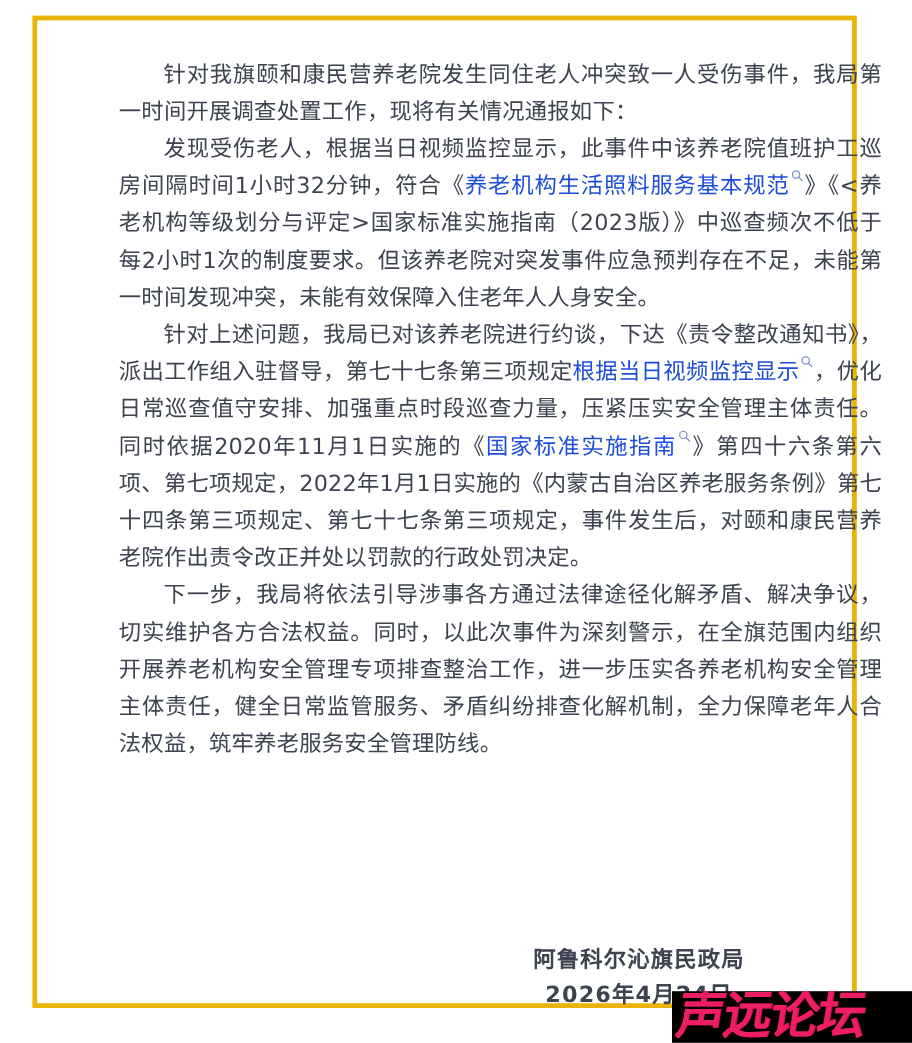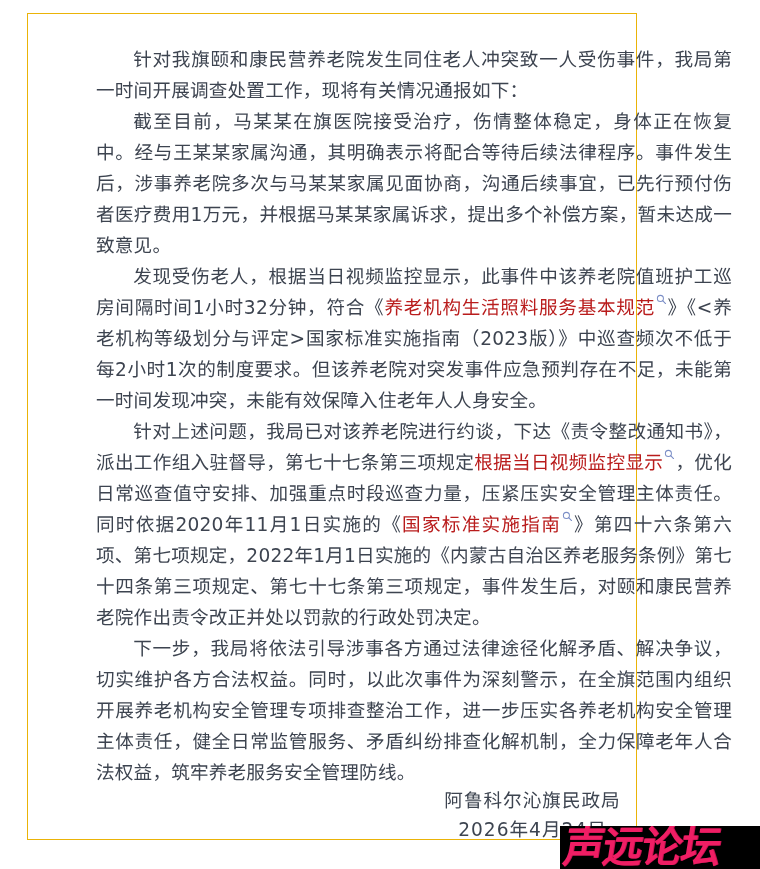--- a/index.html
+++ b/index.html
@@ -13,23 +13,23 @@
     background: #ffffff;
     font-family: "DejaVu Sans", "Liberation Sans", sans-serif;
     overflow: hidden;
     position: relative;
   }
 
   #doc-frame {
     position: absolute;
     left: 27px;
     top: 13px;
-    width: 610px;
+    width: 687px;
     height: 827px;
-    border: 1px solid #eab308;
+    border: 4px solid #eab308;
     box-sizing: border-box;
     padding-left: 42px;
   }
 
   #doc-body {
     position: absolute;
     left: 68px;
     top: 30px;
     width: 636px;
   }
@@ -40,21 +40,21 @@
     line-height: 31px;
     color: #3d4450;
     text-align: justify;
     text-justify: inter-ideograph;
     text-indent: 2em;
     letter-spacing: 0.2px;
     font-weight: 400;
   }
 
   .link {
-    color: #b91c1c;
+    color: #1d4ed8;
     font-family: Liberation Serif, serif;
   }
 
   .search-sup {
     display: inline-block;
     position: relative;
     width: 11px;
     height: 11px;
     vertical-align: super;
     margin: 0 0 0 1px;
@@ -67,20 +67,21 @@
     width: 11px;
     height: 11px;
   }
 
   #signature-block {
     position: absolute;
     left: 360px;
     top: 786px;
     width: 345px;
     text-align: center;
+    font-weight: bold;
   }
   .sig-line {
     font-size: 18.6px;
     line-height: 29px;
     color: #3d4450;
     letter-spacing: 1px;
   }
 
   #watermark {
     position: absolute;
@@ -106,21 +107,20 @@
     white-space: nowrap;
     text-shadow: 1px 0 0 #c4104f;
   }
 </style>
 </head>
 <body>
 
 <div id="doc-frame">
   <div id="doc-body">
     <p class="para"><span>针对我旗颐和康民营养老院发生同住老人冲突致一人受伤事件，我局第一时间开展调查处置工作，现将有关情况通报如下：</span></p>
-    <p class="para"><span>截至目前，马某某在旗医院接受治疗，伤情整体稳定，身体正在恢复中。经与王某某家属沟通，其明确表示将配合等待后续法律程序。事件发生后，涉事养老院多次与马某某家属见面协商，沟通后续事宜，已先行预付伤者医疗费用1万元，并根据马某某家属诉求，提出多个补偿方案，暂未达成一致意见。</span></p>
     <p class="para"><span>发现受伤老人，根据当日视频监控显示，此事件中该养老院值班护工巡房间隔时间1小时32分钟，符合《</span><span class="link">养老机构生活照料服务基本规范</span><span class="search-sup"><svg viewBox="0 0 12 12" xmlns="http://www.w3.org/2000/svg">
             <circle cx="4.8" cy="4.8" r="3.3" fill="none" stroke="#7b8ec6" stroke-width="1.1"></circle>
             <line x1="7.3" y1="7.3" x2="10.4" y2="10.4" stroke="#7b8ec6" stroke-width="1.2" stroke-linecap="round"></line>
           </svg></span><span>》《&lt;养老机构等级划分与评定&gt;国家标准实施指南（2023版）》中巡查频次不低于每2小时1次的制度要求。但该养老院对突发事件应急预判存在不足，未能第一时间发现冲突，未能有效保障入住老年人人身安全。</span></p>
     <p class="para"><span>针对上述问题，我局已对该养老院进行约谈，下达《责令整改通知书》，派出工作组入驻督导，第七十七条第三项规定</span><span class="link">根据当日视频监控显示</span><span class="search-sup"><svg viewBox="0 0 12 12" xmlns="http://www.w3.org/2000/svg">
             <circle cx="4.8" cy="4.8" r="3.3" fill="none" stroke="#7b8ec6" stroke-width="1.1"></circle>
             <line x1="7.3" y1="7.3" x2="10.4" y2="10.4" stroke="#7b8ec6" stroke-width="1.2" stroke-linecap="round"></line>
           </svg></span><span>，优化日常巡查值守安排、加强重点时段巡查力量，压紧压实安全管理主体责任。同时依据2020年11月1日实施的《</span><span class="link">国家标准实施指南</span><span class="search-sup"><svg viewBox="0 0 12 12" xmlns="http://www.w3.org/2000/svg">
             <circle cx="4.8" cy="4.8" r="3.3" fill="none" stroke="#7b8ec6" stroke-width="1.1"></circle>
             <line x1="7.3" y1="7.3" x2="10.4" y2="10.4" stroke="#7b8ec6" stroke-width="1.2" stroke-linecap="round"></line>

